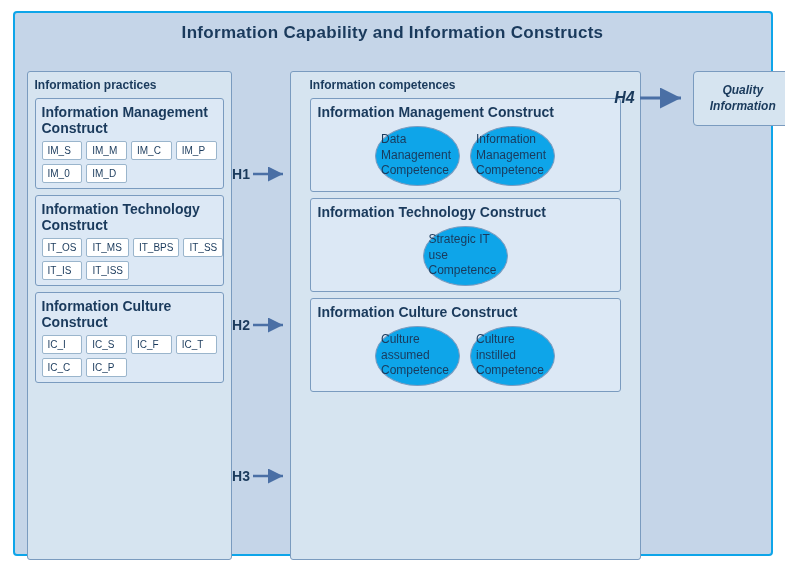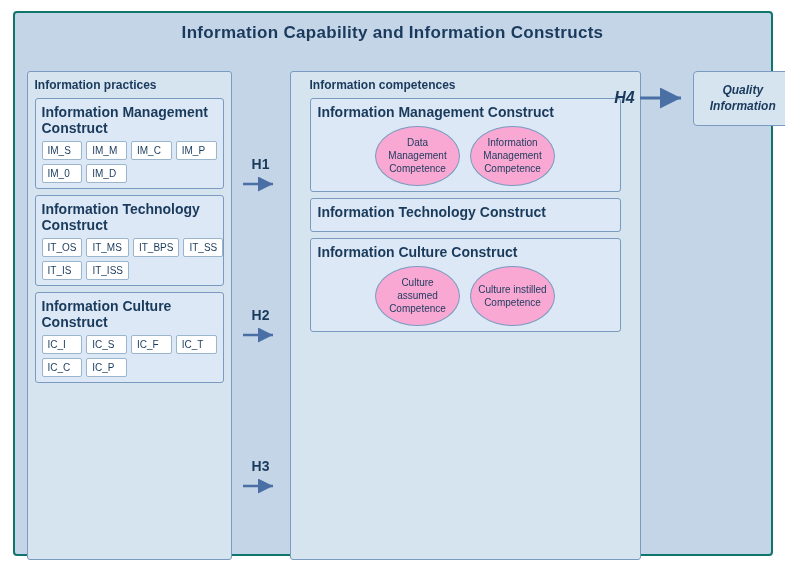--- a/index.html
+++ b/index.html
@@ -10,21 +10,21 @@
       background: #fff;
       display: flex;
       align-items: center;
       justify-content: center;
     }
 
     .outer-container {
       width: 760px;
       height: 545px;
       background: #c5d5e8;
-      border: 2px solid #0f766e;
+      border: 2px solid #0ea5e9;
       border-radius: 4px;
       padding: 10px 12px;
       position: relative;
     }
 
     .main-title {
       text-align: center;
       font-size: 17px;
       font-weight: bold;
       color: #1a3a5c;
@@ -93,21 +93,21 @@
       flex-direction: column;
       justify-content: space-around;
       align-items: center;
       width: 42px;
       flex-shrink: 0;
       padding: 28px 0 8px 0;
     }
 
     .h-label-row {
       display: flex;
-      flex-direction: column;
+      flex-direction: row;
       align-items: center;
       gap: 3px;
     }
 
     .h-label {
       font-size: 14px;
       font-weight: bold;
       color: #1a3a5c;
     }
 
@@ -133,30 +133,29 @@
     }
 
     .ellipses-row {
       display: flex;
       gap: 10px;
       justify-content: center;
       margin-top: 6px;
     }
 
     .ellipse {
-      background: #f9a8d4;
+      background: #0ea5e9;
       border: 1.5px solid #7a9bbf;
       border-radius: 50%;
       width: 85px;
       height: 60px;
       display: flex;
       align-items: center;
       justify-content: center;
-      text-align: center;
-      font-size: 10px;
+      font-size: 12px;
       color: #1a3a5c;
       line-height: 1.3;
       padding: 5px;
     }
 
     
     .far-right-col {
       display: flex;
       flex-direction: column;
       align-items: center;
@@ -281,20 +280,21 @@
         <div class="construct-title">Information Management Construct</div>
         <div class="ellipses-row">
           <div class="ellipse">Data Management Competence</div>
           <div class="ellipse">Information Management Competence</div>
         </div>
       </div>
 
       <div class="competence-construct">
         <div class="construct-title">Information Technology Construct</div>
         <div class="ellipses-row">
+          <div class="ellipse">Strategic IT use Competence</div>
         </div>
       </div>
 
       <div class="competence-construct">
         <div class="construct-title">Information Culture Construct</div>
         <div class="ellipses-row">
           <div class="ellipse">Culture assumed Competence</div>
           <div class="ellipse">Culture instilled Competence</div>
         </div>
       </div>

